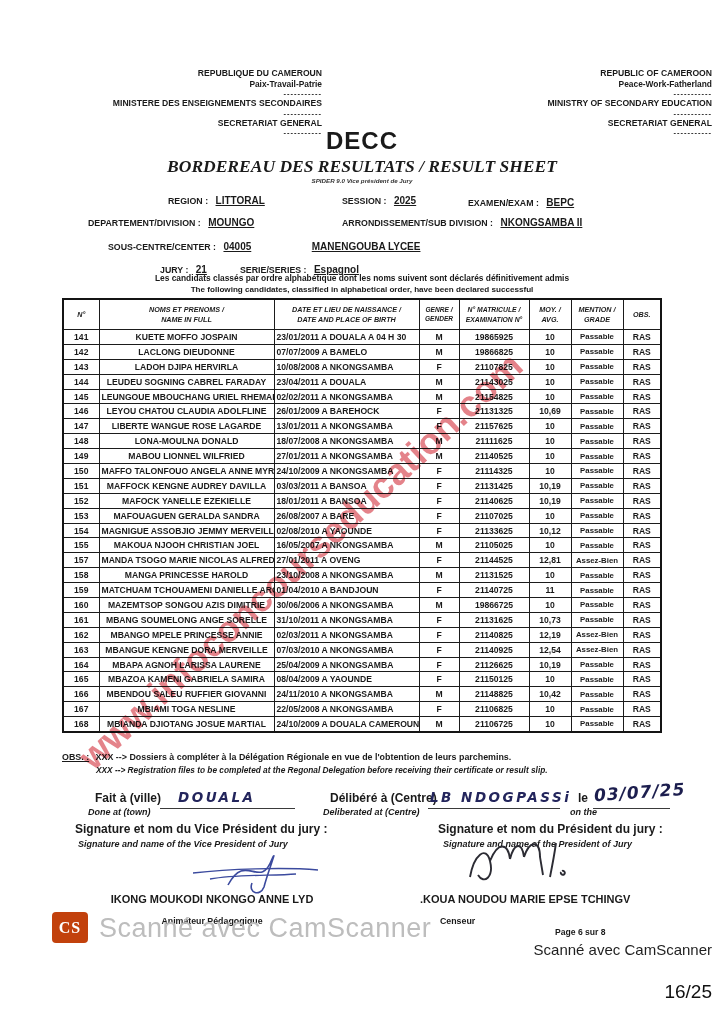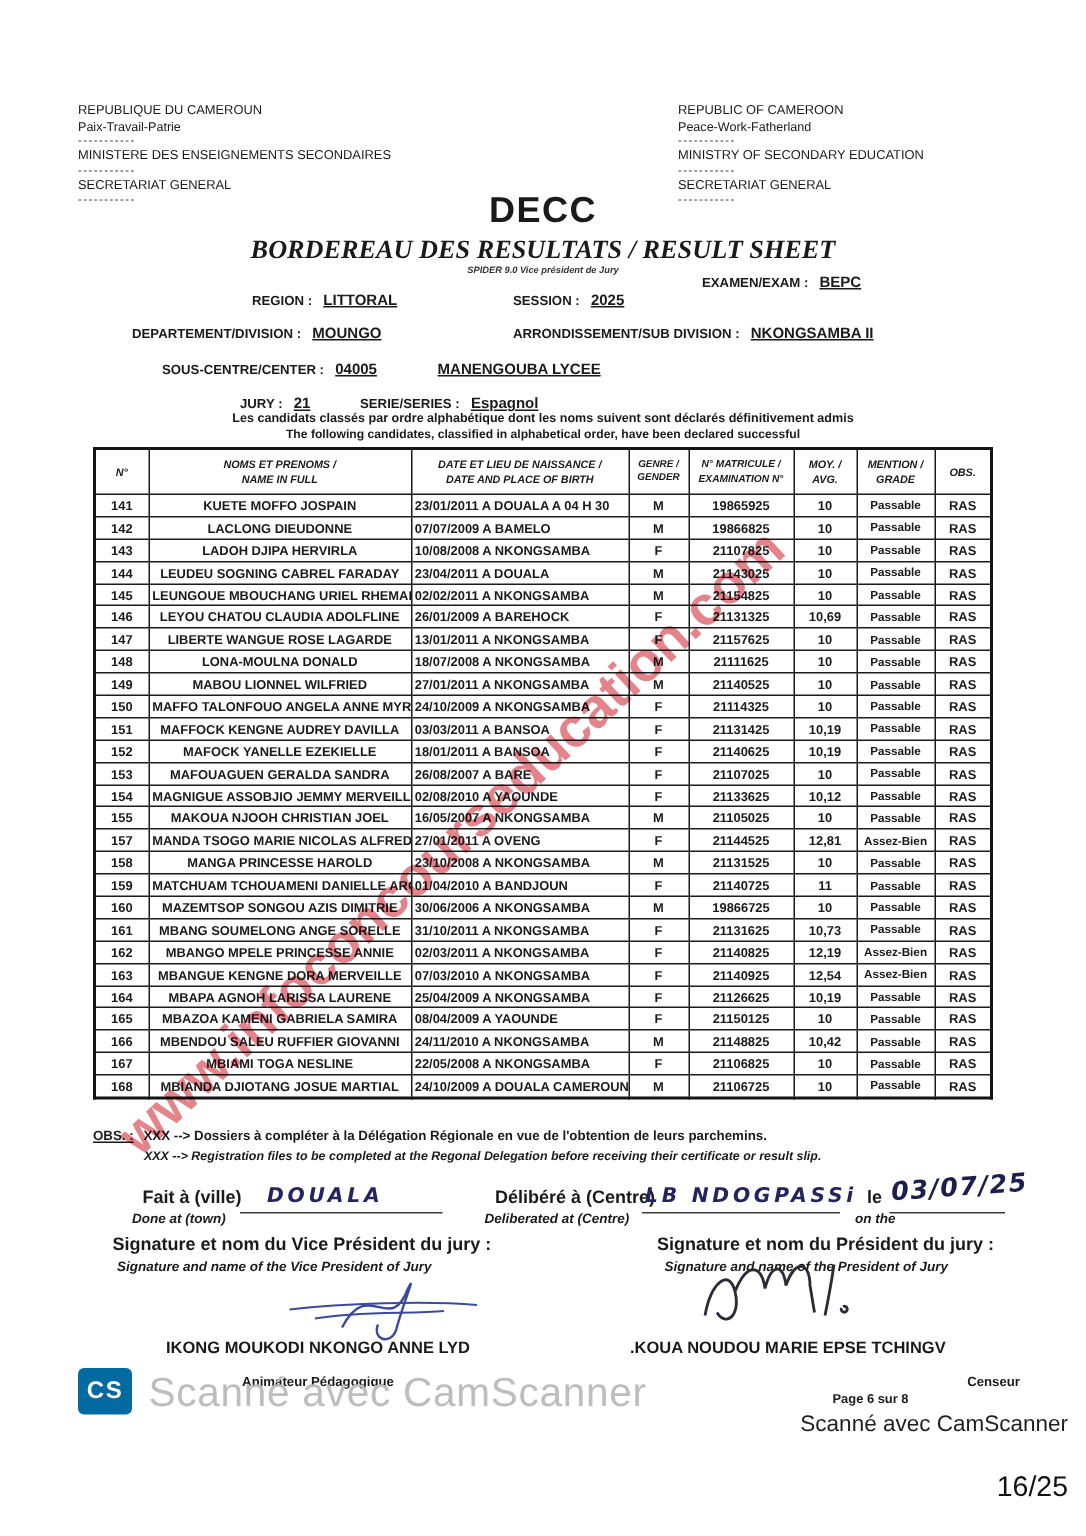--- a/index.html
+++ b/index.html
@@ -1,20 +1,20 @@
 <!DOCTYPE html>
 <html><head>
 <meta charset="utf-8">
 <style>
   html,body{margin:0;padding:0;background:#ffffff;}
   .page{position:relative;width:724px;height:1024px;background:#ffffff;overflow:hidden;
         color:#1a1a1a;font-family:"Liberation Sans",sans-serif;}
 
   
-  .hdr{position:absolute;text-align:left;font-weight:normal;line-height:1.3;}
+  .hdr{position:absolute;text-align:right;font-weight:bold;line-height:1.3;}
   .hdr-left{top:68px;left:52px;width:270px;font-size:8.6px;}
   .hdr-right{top:68px;left:452px;width:260px;font-size:8.6px;}
   .hdr .motto{font-size:8.4px;}
   .hdr .dashes{font-size:7.5px;letter-spacing:1px;line-height:1.1;color:#222;}
 
   .decc{position:absolute;top:127px;left:62px;width:600px;text-align:center;
         font-size:24px;font-weight:bold;letter-spacing:1px;}
   .doc-title{position:absolute;top:156px;left:62px;width:600px;text-align:center;
         font-family:"Liberation Serif",serif;font-style:italic;font-weight:bold;font-size:17.5px;}
   .doc-subtitle{position:absolute;top:177px;left:62px;width:600px;text-align:center;
@@ -57,23 +57,23 @@
   .hw-date{font-size:17px;letter-spacing:1px;transform:rotate(-4deg);color:#1c1e4e;}
 
   .sig-name{position:absolute;font-weight:bold;font-size:11px;white-space:nowrap;}
   .sig-role{position:absolute;font-weight:bold;font-size:8.8px;}
   .page-info{position:absolute;top:927px;left:555px;font-size:8.6px;font-weight:bold;}
 
   
   .red-wm{position:absolute;left:85px;top:742px;transform:rotate(-43deg);transform-origin:0 50%;
       font-size:37px;font-weight:bold;color:rgba(206,30,42,0.55);white-space:nowrap;
       mix-blend-mode:multiply;z-index:6;font-family:"Liberation Sans",sans-serif;}
-  .cs-logo{position:absolute;top:912px;left:52px;width:36px;height:31px;background:#0369a1;
+  .cs-logo{position:absolute;top:912px;left:52px;width:36px;height:31px;background:#c2410c;
       border-radius:4px;color:#fff;font-weight:bold;font-size:16px;display:flex;
-      align-items:center;justify-content:center;letter-spacing:1px;}
+      align-items:center;justify-content:center;letter-spacing:1px;font-family:Liberation Serif, serif;}
   .cs-text-large{position:absolute;top:913px;left:99px;font-size:27px;color:#bdbdbd;
       letter-spacing:0.5px;white-space:nowrap;}
   .cs-text-small{position:absolute;top:941px;left:440px;width:272px;text-align:right;
       font-size:15px;color:#1f1f1f;white-space:nowrap;}
   .page-num{position:absolute;top:981px;left:560px;width:152px;text-align:right;
       font-size:19px;color:#111;}
 
   .sig-svg{position:absolute;}
 </style>
 </head>
@@ -106,36 +106,36 @@
   <div class="doc-subtitle">SPIDER 9.0   Vice président de Jury</div>
 
   <div class="info" style="top:190px;left:168px;">
     <span class="info-label">REGION :</span>
     <span class="info-val">LITTORAL</span>
   </div>
   <div class="info" style="top:190px;left:342px;">
     <span class="info-label">SESSION :</span>
     <span class="info-val">2025</span>
   </div>
-  <div class="info" style="top:178px;left:468px;">
+  <div class="info" style="top:192px;left:468px;">
     <span class="info-label">EXAMEN/EXAM :</span>
     <span class="info-val">BEPC</span>
   </div>
   <div class="info" style="top:212px;left:88px;">
     <span class="info-label">DEPARTEMENT/DIVISION :</span>
     <span class="info-val">MOUNGO</span>
   </div>
   <div class="info" style="top:212px;left:342px;">
     <span class="info-label">ARRONDISSEMENT/SUB DIVISION :</span>
     <span class="info-val">NKONGSAMBA II</span>
   </div>
   <div class="info" style="top:236px;left:108px;">
     <span class="info-label">SOUS-CENTRE/CENTER :</span>
     <span class="info-val">04005</span>
-    <span class="info-val" style="margin-left:16px;padding-left:20px;">MANENGOUBA LYCEE</span>
+    <span class="info-val" style="margin-left:36px;padding-left:20px;">MANENGOUBA LYCEE</span>
   </div>
   <div class="info" style="top:259px;left:160px;">
     <span class="info-label">JURY :</span>
     <span class="info-val">21</span>
   </div>
   <div class="info" style="top:259px;left:240px;">
     <span class="info-label">SERIE/SERIES :</span>
     <span class="info-val">Espagnol</span>
   </div>
 
@@ -519,21 +519,21 @@
     <path d="M5 28 C40 24, 95 22, 130 25 M22 34 C50 29, 85 31, 108 29" stroke="#3b4a9e" fill="none" stroke-width="1.4"></path>
   </svg>
 
   <svg class="sig-svg" style="top:833px;left:458px;" width="130" height="55" viewBox="0 0 130 55">
     <path d="M12 44 C16 22, 28 12, 32 28 C36 44, 26 52, 20 42 M32 28 C40 8, 50 10, 52 26 M52 26 C56 10, 64 8, 66 24 M66 24 C72 6, 82 8, 82 24 L85 42 M98 10 C96 24, 94 34, 92 44 M104 38 a2 2 0 1 1 -1 1" stroke="#2c2c34" fill="none" stroke-width="1.9"></path>
   </svg>
 
   <div class="sig-name" style="top:893px;left:62px;width:300px;text-align:center;">IKONG MOUKODI NKONGO ANNE LYD</div>
   <div class="sig-role" style="top:916px;left:62px;width:300px;text-align:center;">Animateur Pédagogique</div>
   <div class="sig-name" style="top:893px;left:420px;width:304px;overflow:hidden;">.KOUA NOUDOU MARIE EPSE TCHINGV</div>
-  <div class="sig-role" style="top:916px;left:440px;width:240px;text-align:right;">Censeur</div>
+  <div class="sig-role" style="top:916px;left:440px;width:240px;text-align:left;">Censeur</div>
   <div class="page-info">Page 6 sur 8</div>
 
   <div class="red-wm">www.infoconcourseducation.com</div>
   <div class="cs-logo">CS</div>
   <div class="cs-text-large">Scanné avec CamScanner</div>
   <div class="cs-text-small">Scanné avec CamScanner</div>
   <div class="page-num">16/25</div>
 
 </div>
 

